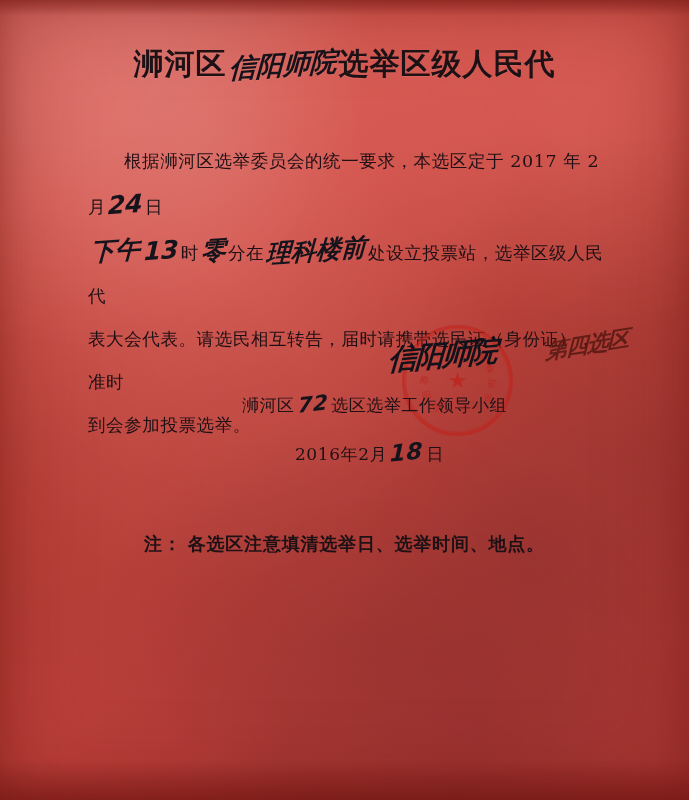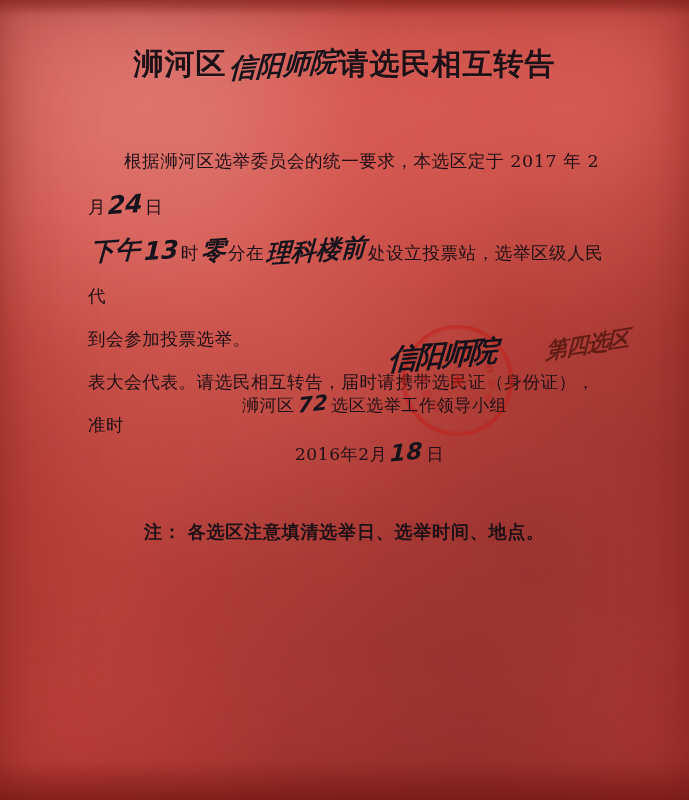--- a/index.html
+++ b/index.html
@@ -198,51 +198,51 @@
     font-style: italic;
     font-size: 23px;
     color: #15131b;
     display: inline-block;
     transform: rotate(-5deg) skewX(-7deg);
     padding: 0 3px;
   }
 
   .note {
     position: absolute;
-    top: 520px;
+    top: 532px;
     left: 0;
     width: 689px;
     text-align: center;
     font-size: 18px;
     font-weight: bold;
     color: #1d1116;
     font-family: "DejaVu Serif", "Liberation Serif", serif;
     letter-spacing: 0.8px;
   }
   .note .note-label { margin-right: 6px; }
 </style>
 </head>
 <body>
 
 <div class="page">
   <div class="paper-noise"></div>
 
   <div class="title">
-    <span>浉河区</span><span class="hw xl">信阳师院</span><span>请选民相互转告</span>
+    <span>浉河区</span><span class="hw xl">信阳师院</span><span>选举区级人民代</span>
   </div>
 
   <div class="body-text">
     <p>
       <span class="indent"></span><span>根据浉河区选举委员会的统一要求，本选区定于 2017 年 2 月</span><span class="hw lg">24</span><span>日</span>
     </p>
     <p>
       <span class="hw lg">下午</span><span class="hw lg">13</span><span>时</span><span class="hw lg">零</span><span>分在</span><span class="hw lg">理科楼前</span><span>处设立投票站，选举区级人民代</span>
     </p>
+    <p>表大会代表。请选民相互转告，届时请携带选民证（身份证），准时</p>
     <p>到会参加投票选举。</p>
-    <p>表大会代表。请选民相互转告，届时请携带选民证（身份证），准时</p>
   </div>
 
   <div class="seal">
     <div class="star">★</div>
     <div class="seal-ring-text">
         <span style="transform: rotate(-130deg) translate(0px, -38px) rotate(90deg);">信</span>
         <span style="transform: rotate(-104deg) translate(0px, -38px) rotate(90deg);">阳</span>
         <span style="transform: rotate(-78deg) translate(0px, -38px) rotate(90deg);">师</span>
         <span style="transform: rotate(-52deg) translate(0px, -38px) rotate(90deg);">范</span>
         <span style="transform: rotate(-26deg) translate(0px, -38px) rotate(90deg);">学</span>

